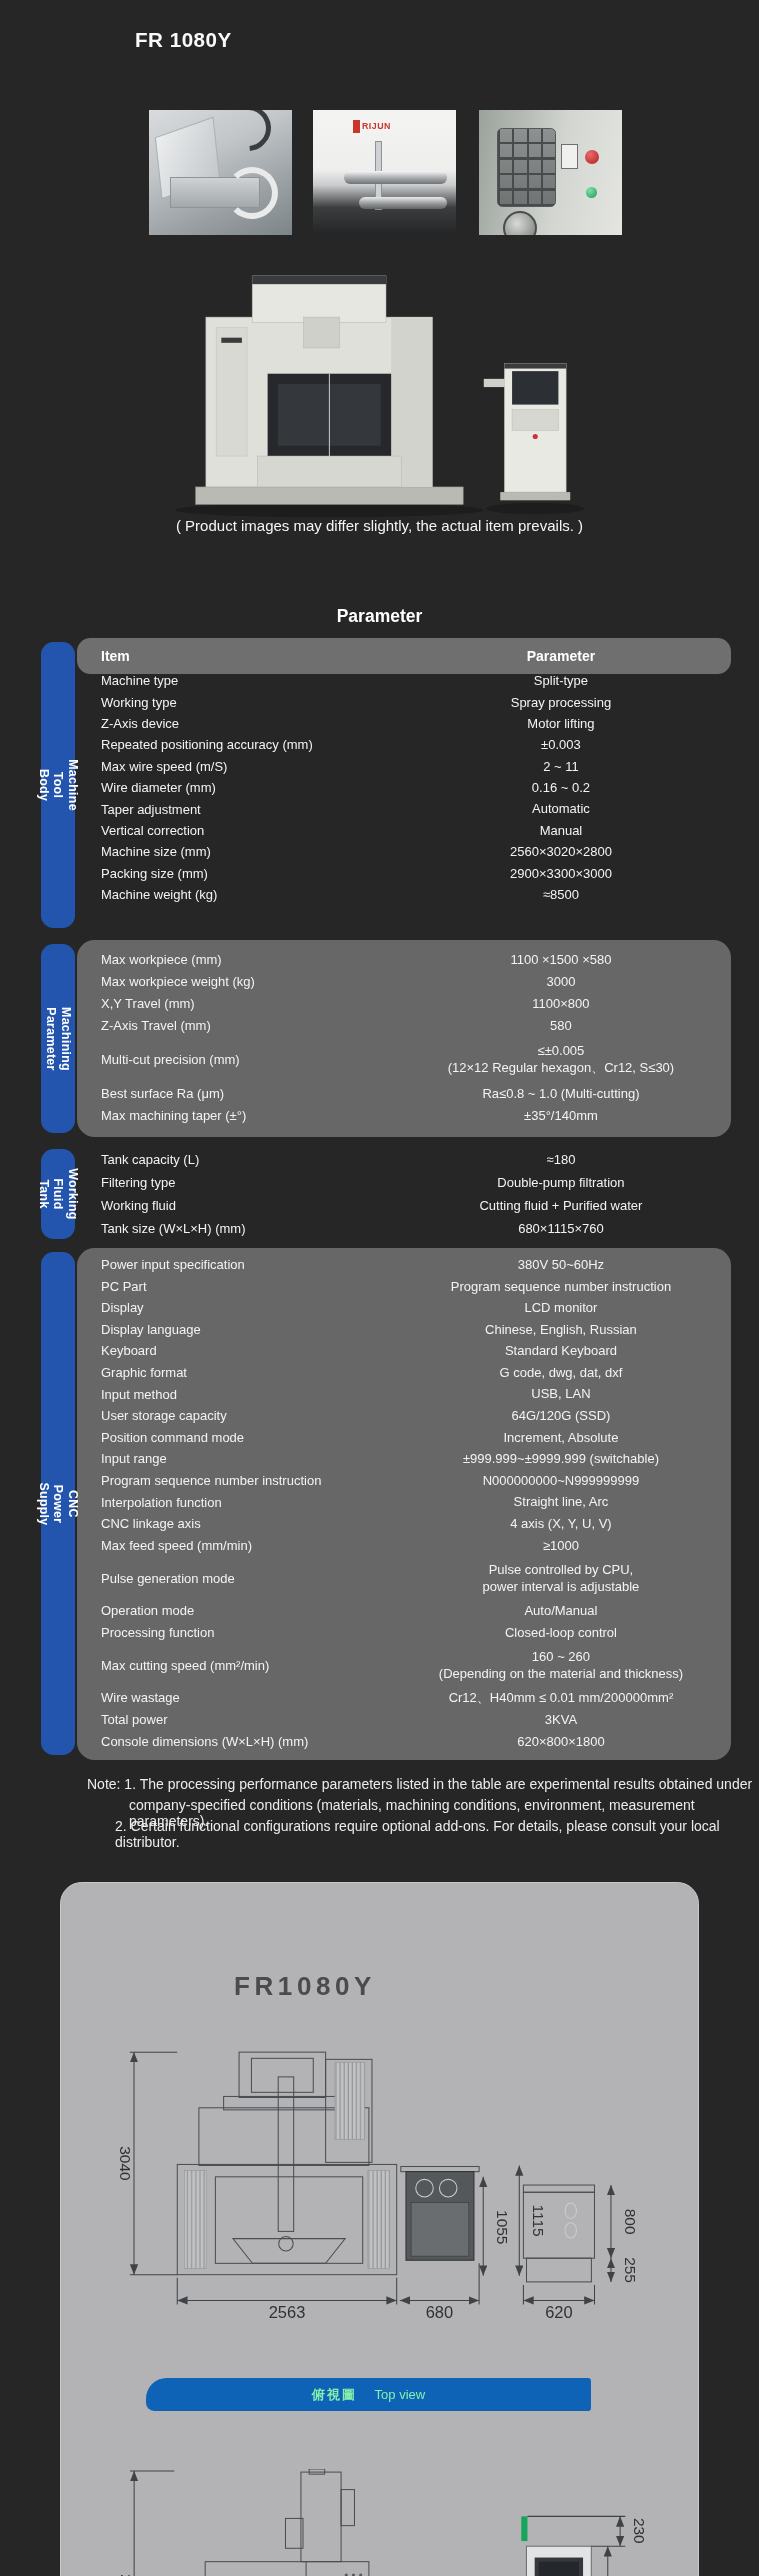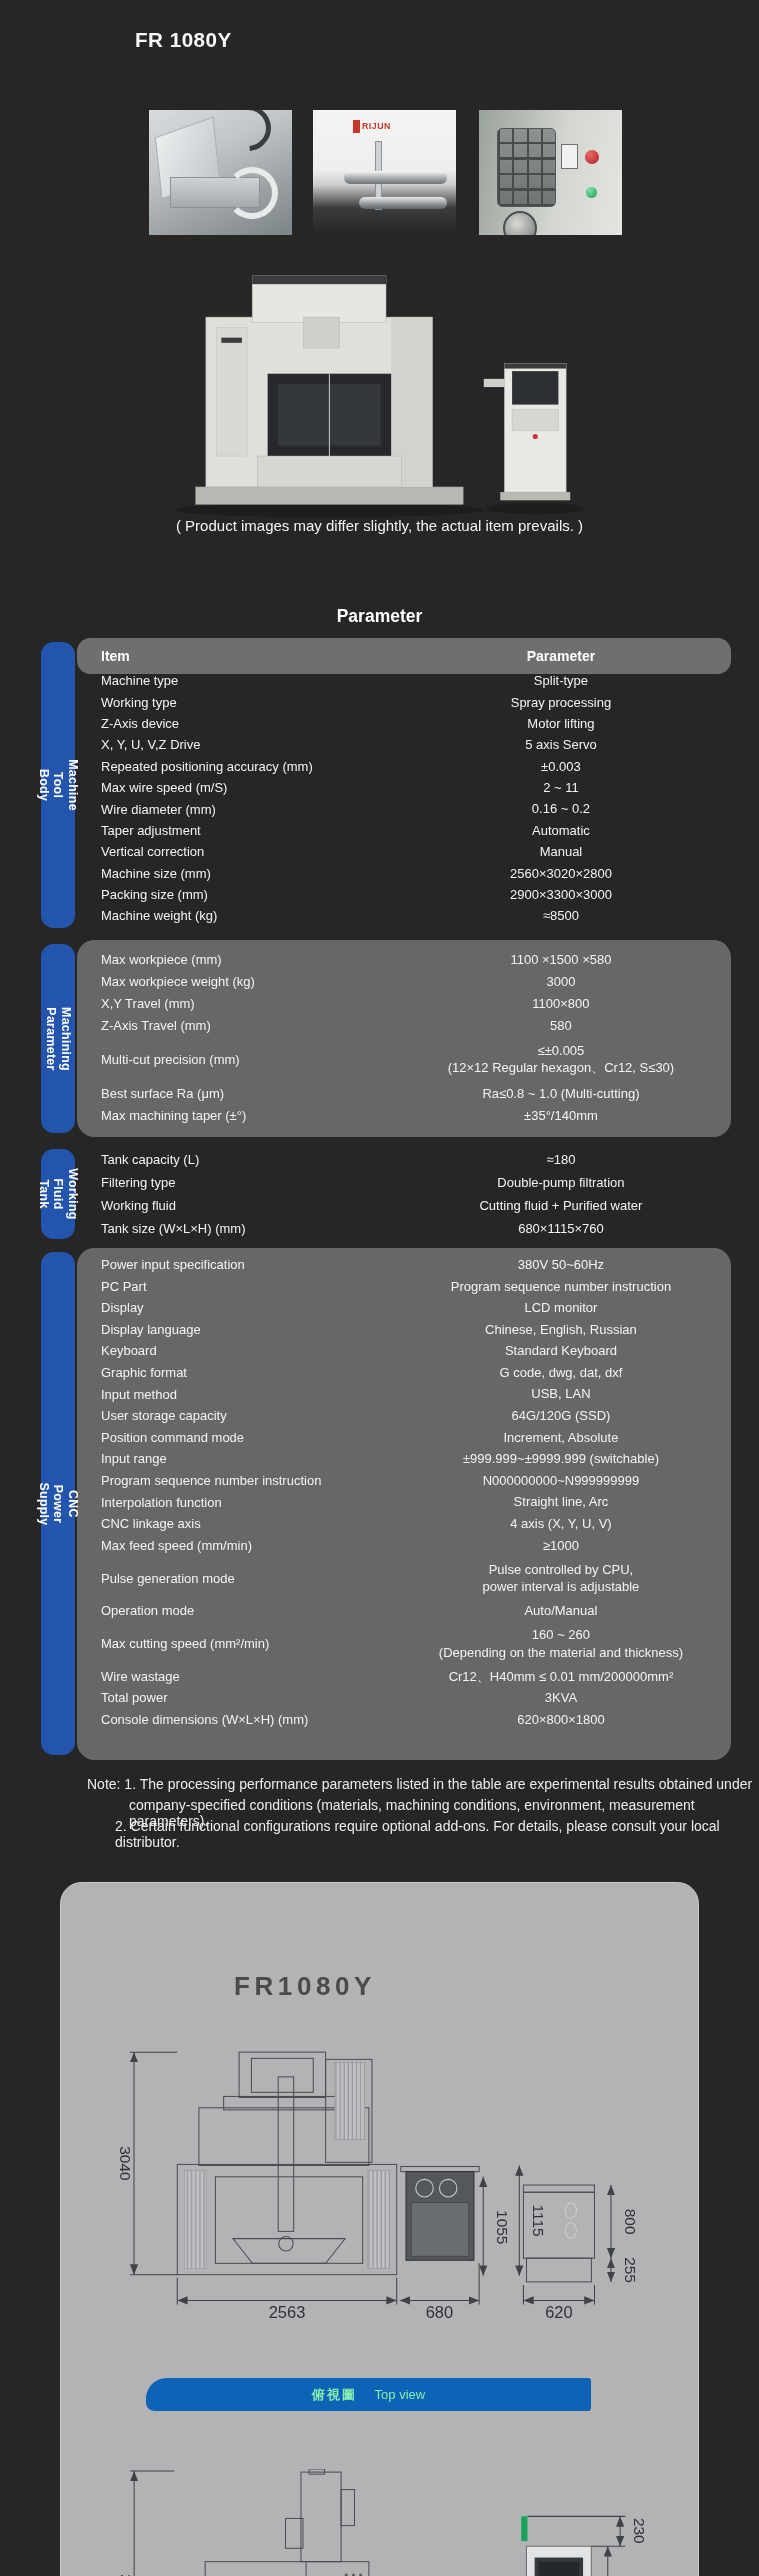--- a/index.html
+++ b/index.html
@@ -140,24 +140,20 @@
         </div>
         <div class="row">
           <span class="cell item">Working type</span>
           <span class="cell val">Spray processing</span>
         </div>
         <div class="row">
           <span class="cell item">Z-Axis device</span>
           <span class="cell val">Motor lifting</span>
         </div>
         <div class="row">
-          <span class="cell item">X, Y, U, V,Z Drive</span>
-          <span class="cell val">5 axis Servo</span>
-        </div>
-        <div class="row">
           <span class="cell item">Repeated positioning accuracy  (mm)</span>
           <span class="cell val">±0.003</span>
         </div>
         <div class="row">
           <span class="cell item">Max wire speed  (m/S)</span>
           <span class="cell val">2 ~ 11</span>
         </div>
         <div class="row">
           <span class="cell item">Wire diameter  (mm)</span>
           <span class="cell val">0.16 ~ 0.2</span>
@@ -302,20 +298,24 @@
           <span class="cell val">≥1000</span>
         </div>
         <div class="row double">
           <span class="cell item">Pulse generation mode</span>
           <span class="cell val">Pulse controlled by CPU,
 power interval is adjustable</span>
         </div>
         <div class="row">
           <span class="cell item">Operation mode</span>
           <span class="cell val">Auto/Manual</span>
+        </div>
+        <div class="row">
+          <span class="cell item">Processing function</span>
+          <span class="cell val">Closed-loop control</span>
         </div>
         <div class="row double">
           <span class="cell item">Max cutting speed  (mm²/min)</span>
           <span class="cell val">160 ~ 260
 (Depending on the material and thickness)</span>
         </div>
         <div class="row">
           <span class="cell item">Wire wastage</span>
           <span class="cell val">Cr12、H40mm ≤ 0.01 mm/200000mm²</span>
         </div>

